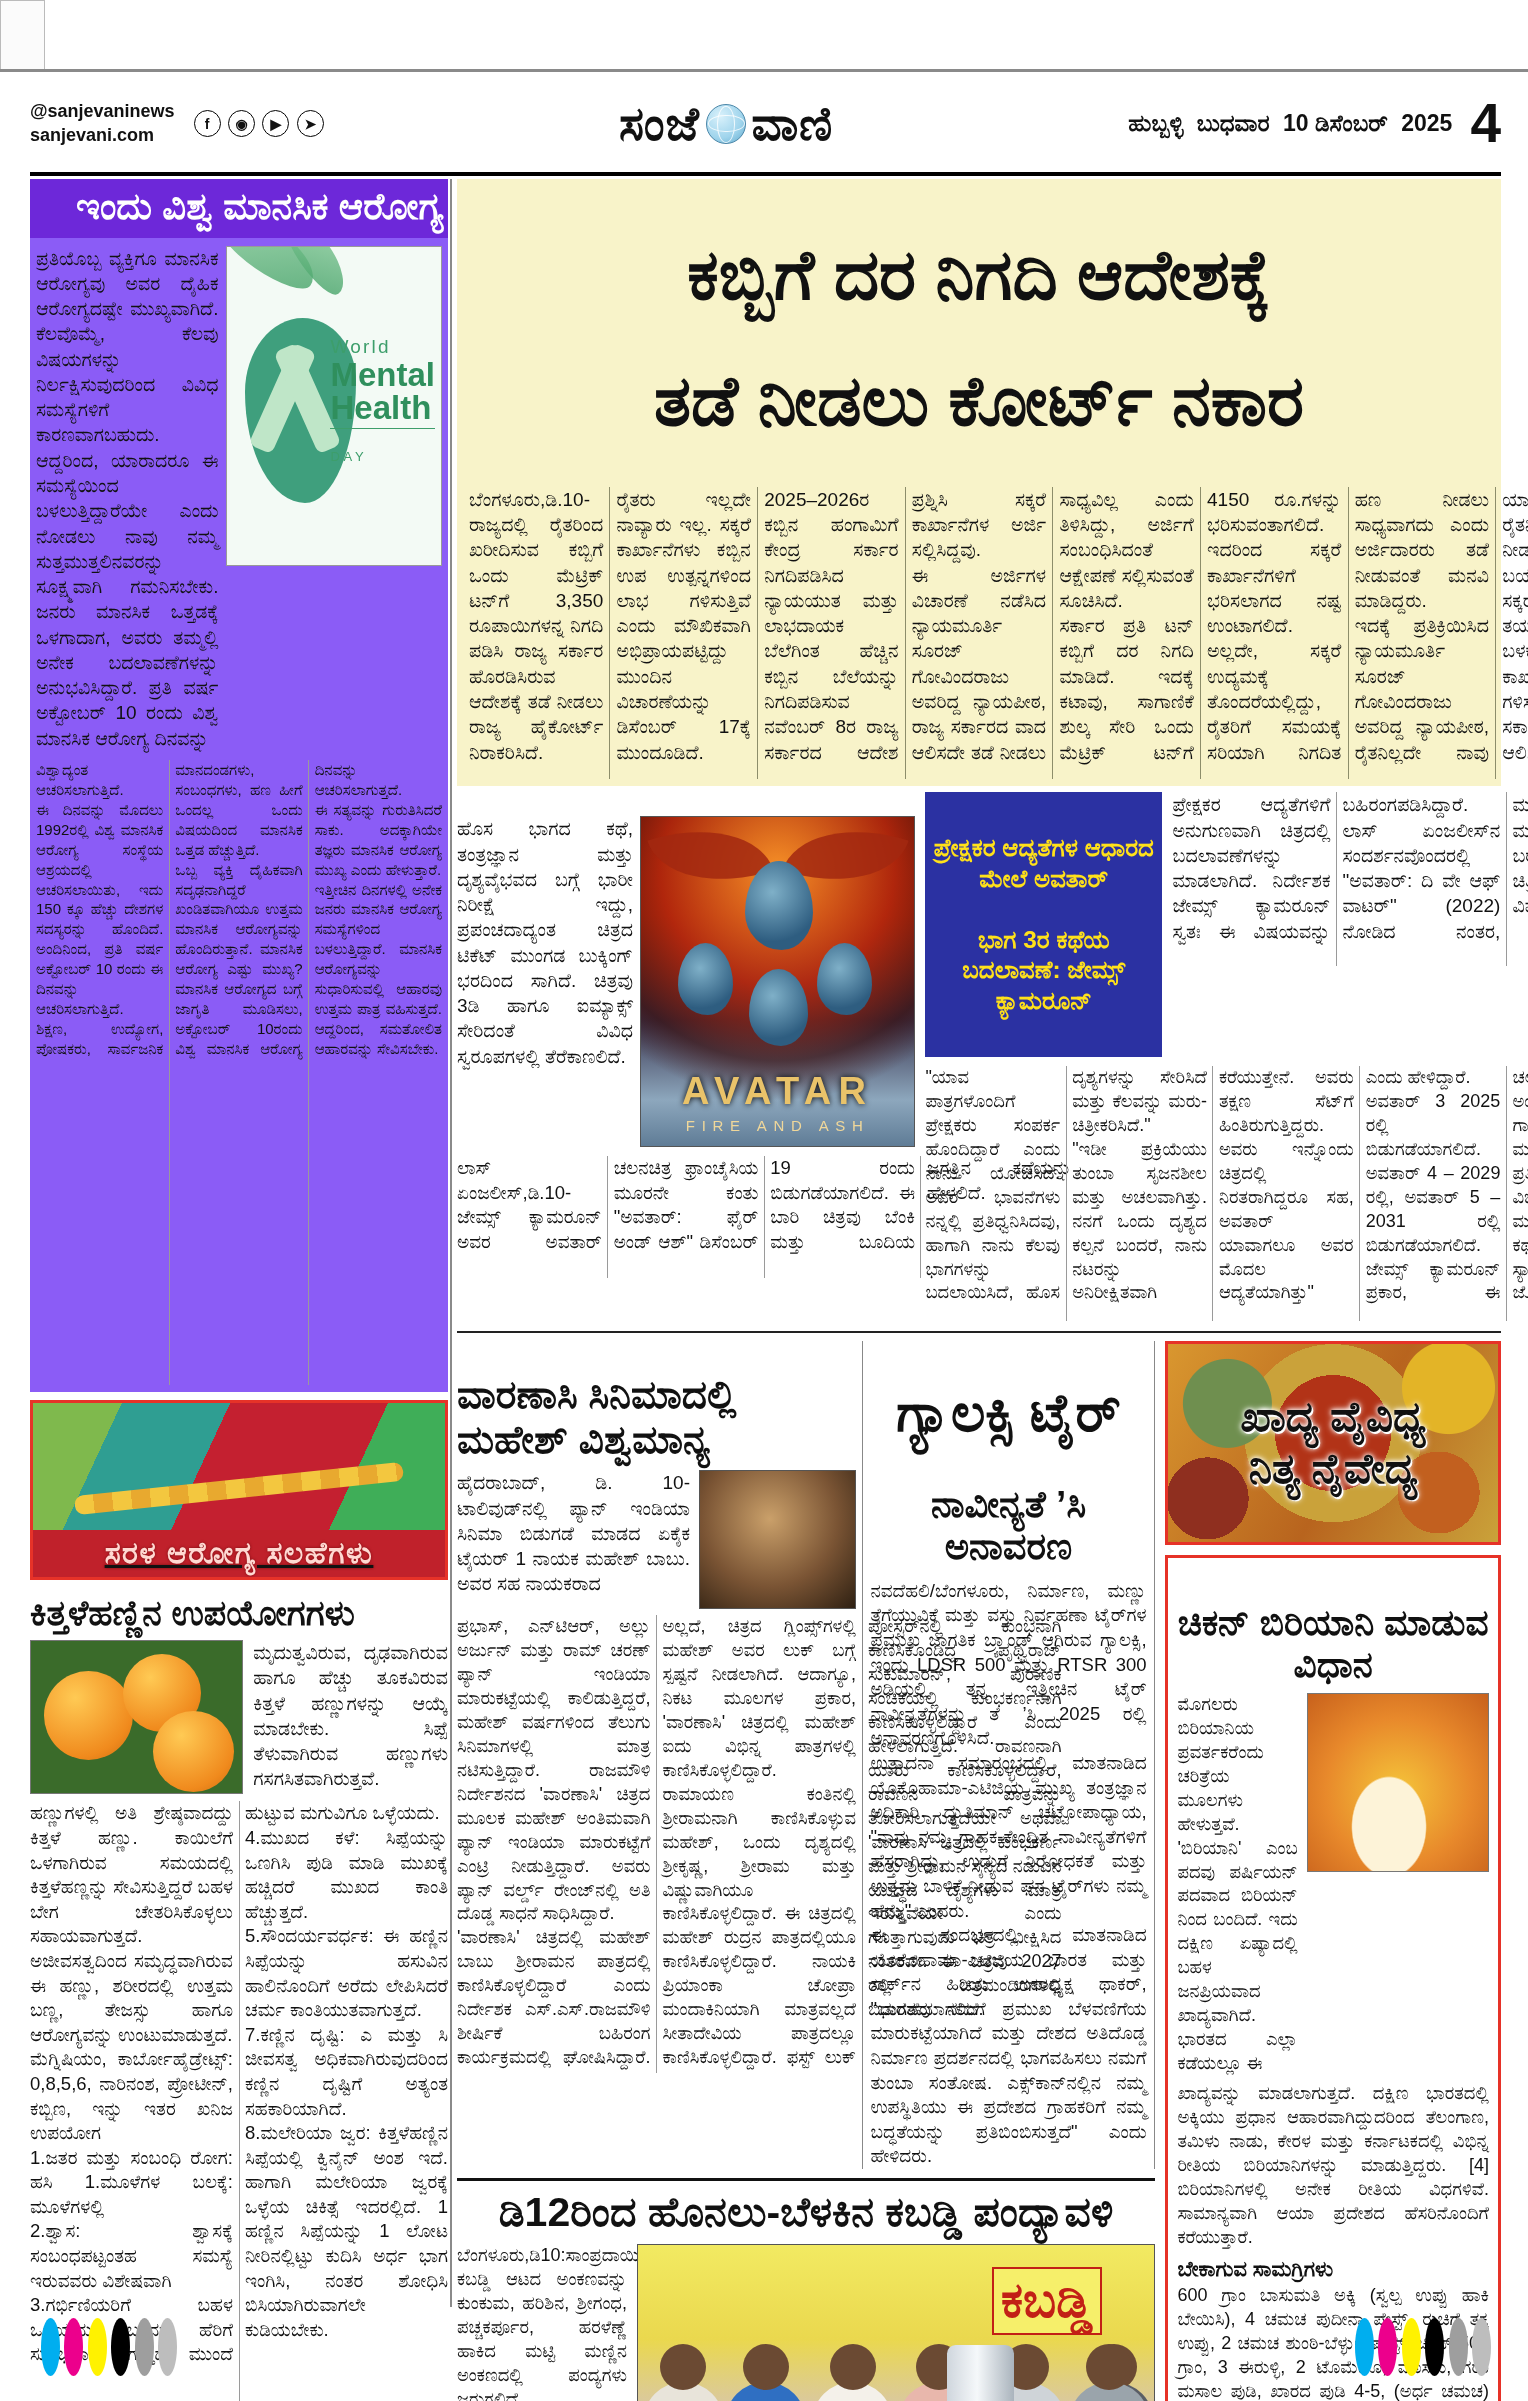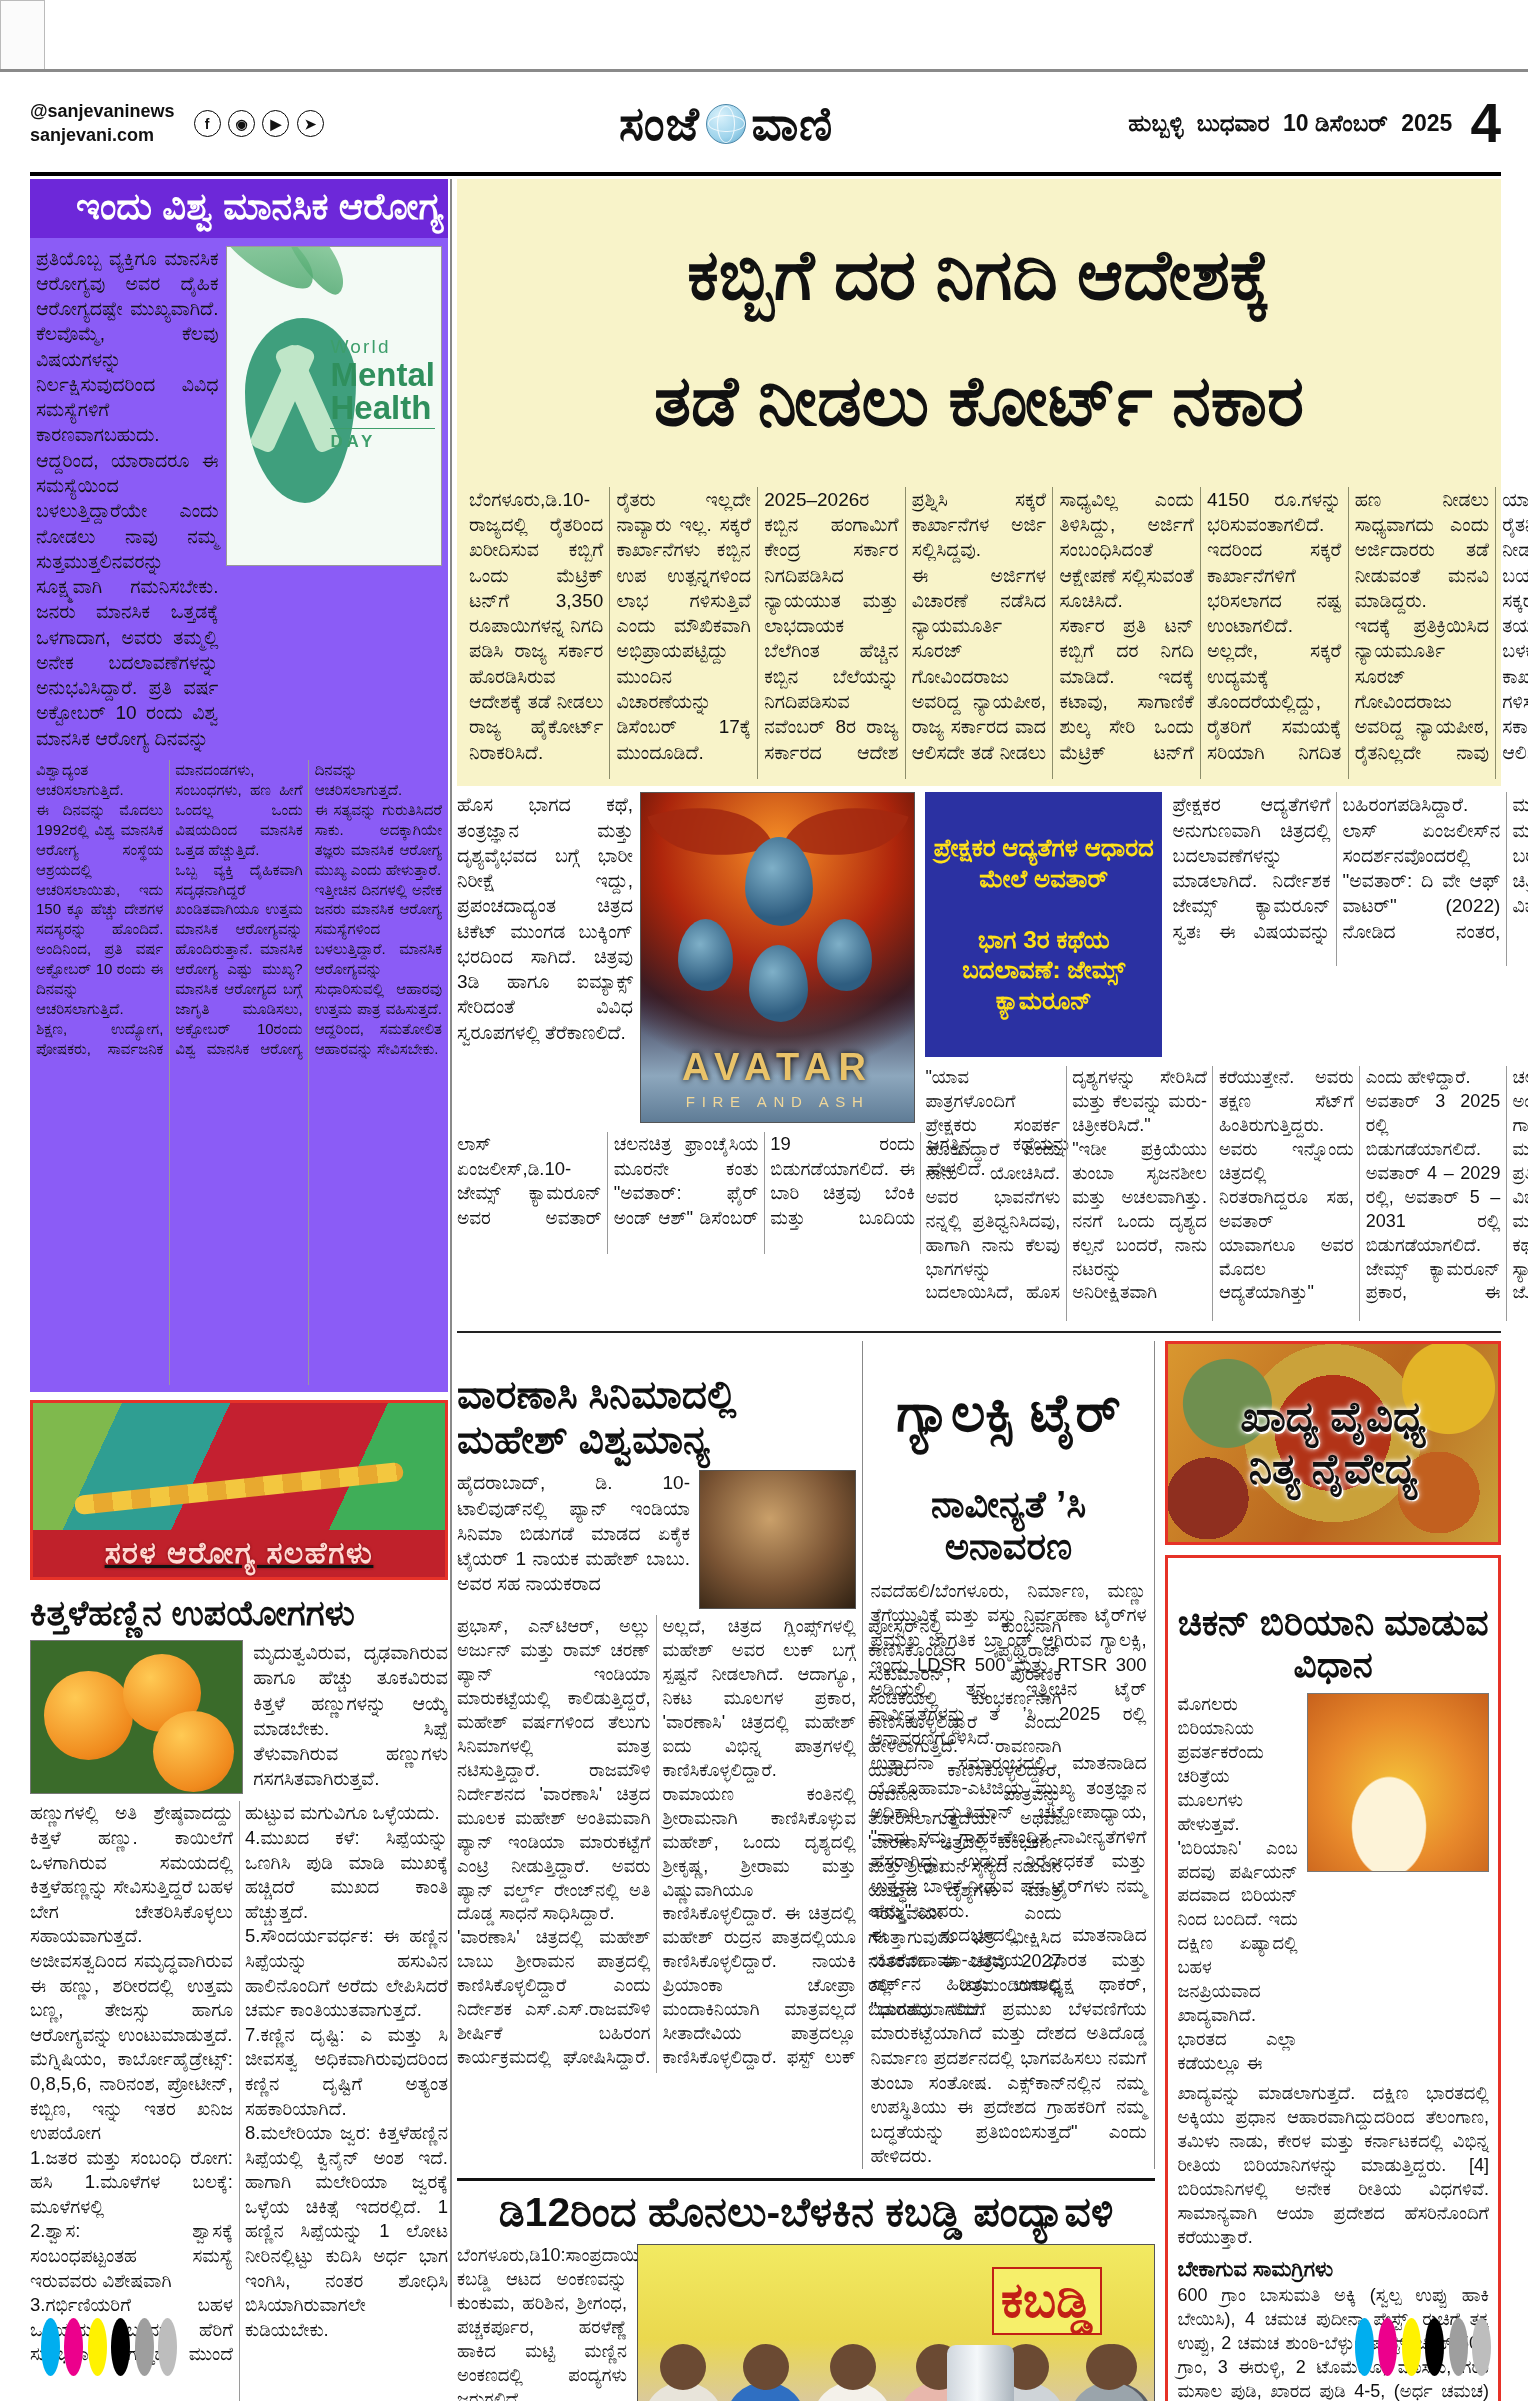--- a/index.html
+++ b/index.html
@@ -34,39 +34,39 @@
   .mh-body{background:#8b5cf6;padding:7.4px 6px;}
   .mh-top{display:flex;gap:7.4px;}
   .mh-intro{width:46%;}
   .mh-img{width:54%;height:318px;background:#f3faf5;border:0.7px solid #999;position:relative;overflow:hidden;}
   .leaf{position:absolute;background:linear-gradient(140deg,#8fcf9f,#3f9f63);border-radius:50% 50% 50% 50%/60% 60% 40% 40%;opacity:.8;}
   .head-blob{position:absolute;left:18px;top:71px;width:111px;height:185px;background:#3f9f7d;border-radius:52% 48% 46% 54%/40% 34% 66% 60%;}
   .ribbon{position:absolute;background:#bfe6c8;width:25px;height:111px;border-radius:7.4px;}
   .mh-img-txt{position:absolute;right:6px;top:89px;text-align:left;color:#3d9e6b;}
   .mh-w{font-size:19px;letter-spacing:2.2px;}
   .mh-m{font-size:33px;font-weight:bold;line-height:1.0;color:#2f8f5d;}
-  .mh-d{font-size:17px;letter-spacing:3.7px;border-top:1.5px solid #3d9e6b;margin-top:4.4px;padding-top:3px;font-weight:bold;}
+  .mh-d{font-size:13px;letter-spacing:3.7px;border-top:1.5px solid #3d9e6b;margin-top:4.4px;padding-top:20px;}
   .mh-cols{margin-top:9px;}
   .tips-box{border:3px solid #e63228;margin-top:7.4px;height:174px;position:relative;overflow:hidden;background:
     linear-gradient(115deg,#7fb94d 0 18%,#2f9e92 18% 40%,#c42030 40% 72%,#3fae58 72% 100%);}
   .tips-strip{position:absolute;left:0;bottom:0;width:100%;height:47px;background:#c0212b;display:flex;align-items:center;justify-content:center;text-decoration:underline;}
   .tips-strip span{color:#ffd9d2;font-size:30px;font-weight:bold;letter-spacing:1.5px;text-shadow:0 0 3px #7a0b10;}
   .tape{position:absolute;left:10%;top:44%;width:80%;height:19px;background:repeating-linear-gradient(90deg,#f3c73f 0 19px,#e8a92f 19px 38px);border-radius:9px;transform:rotate(-6deg);}
   .orange-head{font-size:35px;font-weight:bold;margin:13.3px 0 6px;}
   .orange-row{display:flex;gap:10.4px;margin-bottom:7.4px;}
   .orange-img{width:52%;height:152px;background:#3a6b2a;border:0.7px solid #777;position:relative;overflow:hidden;}
   .orange-img i{position:absolute;border-radius:50%;background:radial-gradient(circle at 35% 30%,#ffca54,#f08a1d 70%,#c96a10);}
   .orange-intro{width:48%;}
   
   .mid{position:absolute;left:457px;top:179px;width:1044px;}
   .yellow{background:#f8f3c9;padding:10.4px 12px 7.4px;}
   .main-hl{font-size:70px;font-weight:bold;text-align:center;line-height:1.12;}
   .yellow .jtext{margin-top:19px;font-size:19px;}
   .avatar-row{display:flex;gap:10.4px;margin-top:6px;}
-  .av-leftwrap{width:458px;}
+  .av-leftwrap{width:458px;margin-top:24px;}
   .av-top{display:flex;gap:7.4px;}
   .av-strip{width:177px;}
   .poster{width:274px;height:329px;position:relative;overflow:hidden;border:0.7px solid #555;background:
     radial-gradient(circle at 50% 16%,rgba(255,150,40,.95),rgba(190,40,12,.85) 38%,rgba(60,12,8,.6) 62%,transparent 75%),
     linear-gradient(180deg,#30100a 0%,#6e1d0d 30%,#3a3650 62%,#8da7bd 86%,#5f7c96 100%);}
   .poster .face{position:absolute;border-radius:50% 50% 46% 54%/58% 58% 42% 42%;background:radial-gradient(circle at 40% 35%,#7fb0c8,#2e5d80 70%);}
   .poster .wing{position:absolute;top:4.4px;width:111px;height:67px;background:#a22810;border-radius:0 100% 0 100%;opacity:.85;}
   .poster-title{position:absolute;left:0;right:0;bottom:33px;text-align:center;font-size:38px;font-weight:bold;color:#e9c36a;letter-spacing:7.4px;text-shadow:0 0 6px #000;}
   .poster-sub{position:absolute;left:0;right:0;bottom:12px;text-align:center;font-size:15px;color:#f0d79a;letter-spacing:6.7px;}
   .av-caption{margin-top:9px;}

